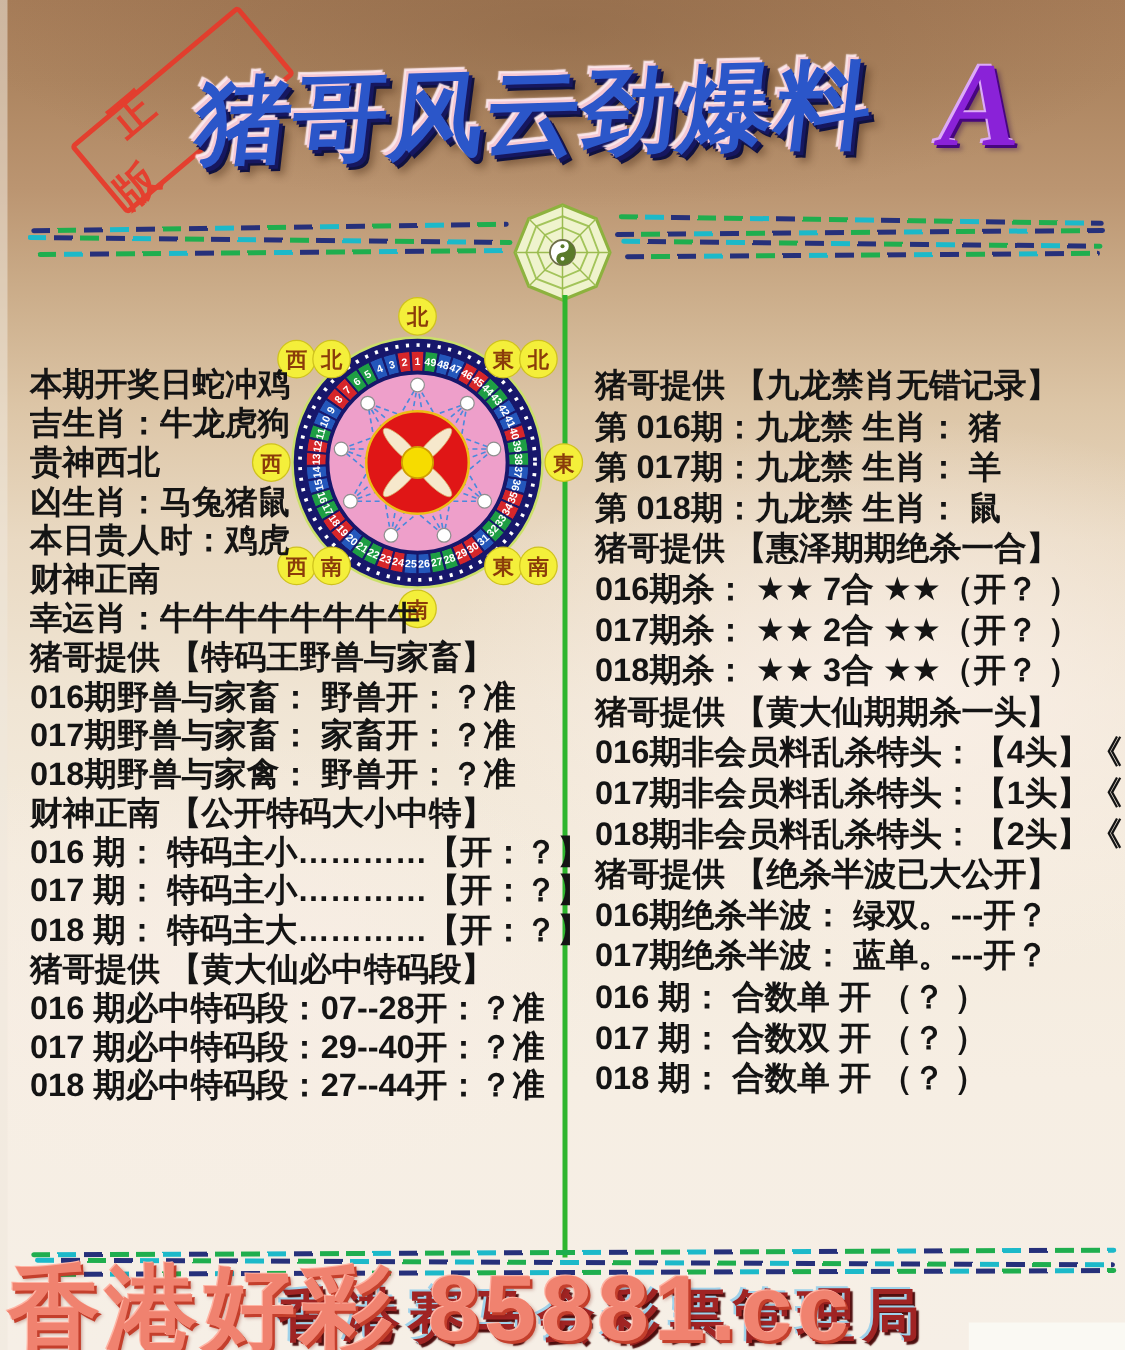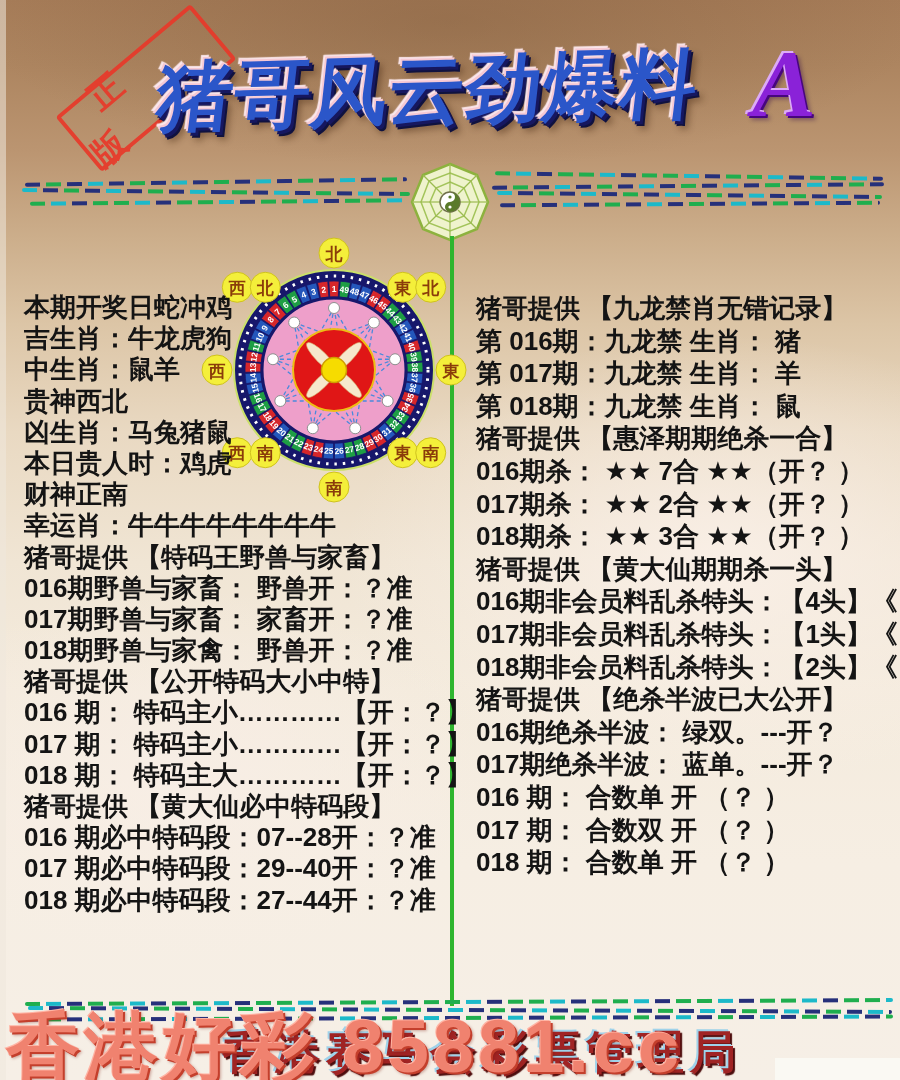--- a/index.html
+++ b/index.html
@@ -279,31 +279,30 @@
       <text x="23" y="141.00000000000003" text-anchor="middle" dominant-baseline="central" font-size="17" font-weight="bold" fill="#8a3c0a">西</text>
       <circle cx="43.268506601173925" cy="57.268506601173954" r="15" fill="#f4ef3a" stroke="#cfc21e" stroke-width="1"></circle>
       <text x="43.268506601173925" y="58.268506601173954" text-anchor="middle" dominant-baseline="central" font-size="17" font-weight="bold" fill="#8a3c0a">西</text>
       <circle cx="71.26850660117393" cy="57.268506601173954" r="15" fill="#f4ef3a" stroke="#cfc21e" stroke-width="1"></circle>
       <text x="71.26850660117393" y="58.268506601173954" text-anchor="middle" dominant-baseline="central" font-size="17" font-weight="bold" fill="#8a3c0a">北</text>
     </svg>
 
   <div id="leftcol" class="abs">
       <div class="lline">本期开奖日蛇冲鸡</div>
       <div class="lline">吉生肖：牛龙虎狗</div>
-      <div class="lline">中生肖：鼠羊</div>
       <div class="lline">贵神西北</div>
       <div class="lline">凶生肖：马兔猪鼠</div>
       <div class="lline">本日贵人时：鸡虎</div>
       <div class="lline">财神正南</div>
       <div class="lline">幸运肖：牛牛牛牛牛牛牛牛</div>
       <div class="lline">猪哥提供 【特码王野兽与家畜】</div>
       <div class="lline">016期野兽与家畜：  野兽开：？准</div>
       <div class="lline">017期野兽与家畜：  家畜开：？准</div>
       <div class="lline">018期野兽与家禽：  野兽开：？准</div>
-      <div class="lline">猪哥提供 【公开特码大小中特】</div>
+      <div class="lline">财神正南 【公开特码大小中特】</div>
       <div class="lline">016 期：  特码主小…………【开：？】</div>
       <div class="lline">017 期：  特码主小…………【开：？】</div>
       <div class="lline">018 期：  特码主大…………【开：？】</div>
       <div class="lline">猪哥提供 【黄大仙必中特码段】</div>
       <div class="lline">016 期必中特码段：07--28开：？准</div>
       <div class="lline">017 期必中特码段：29--40开：？准</div>
       <div class="lline">018 期必中特码段：27--44开：？准</div>
     </div>
   <div id="rightcol" class="abs">
       <div class="rline">猪哥提供 【九龙禁肖无错记录】</div>

